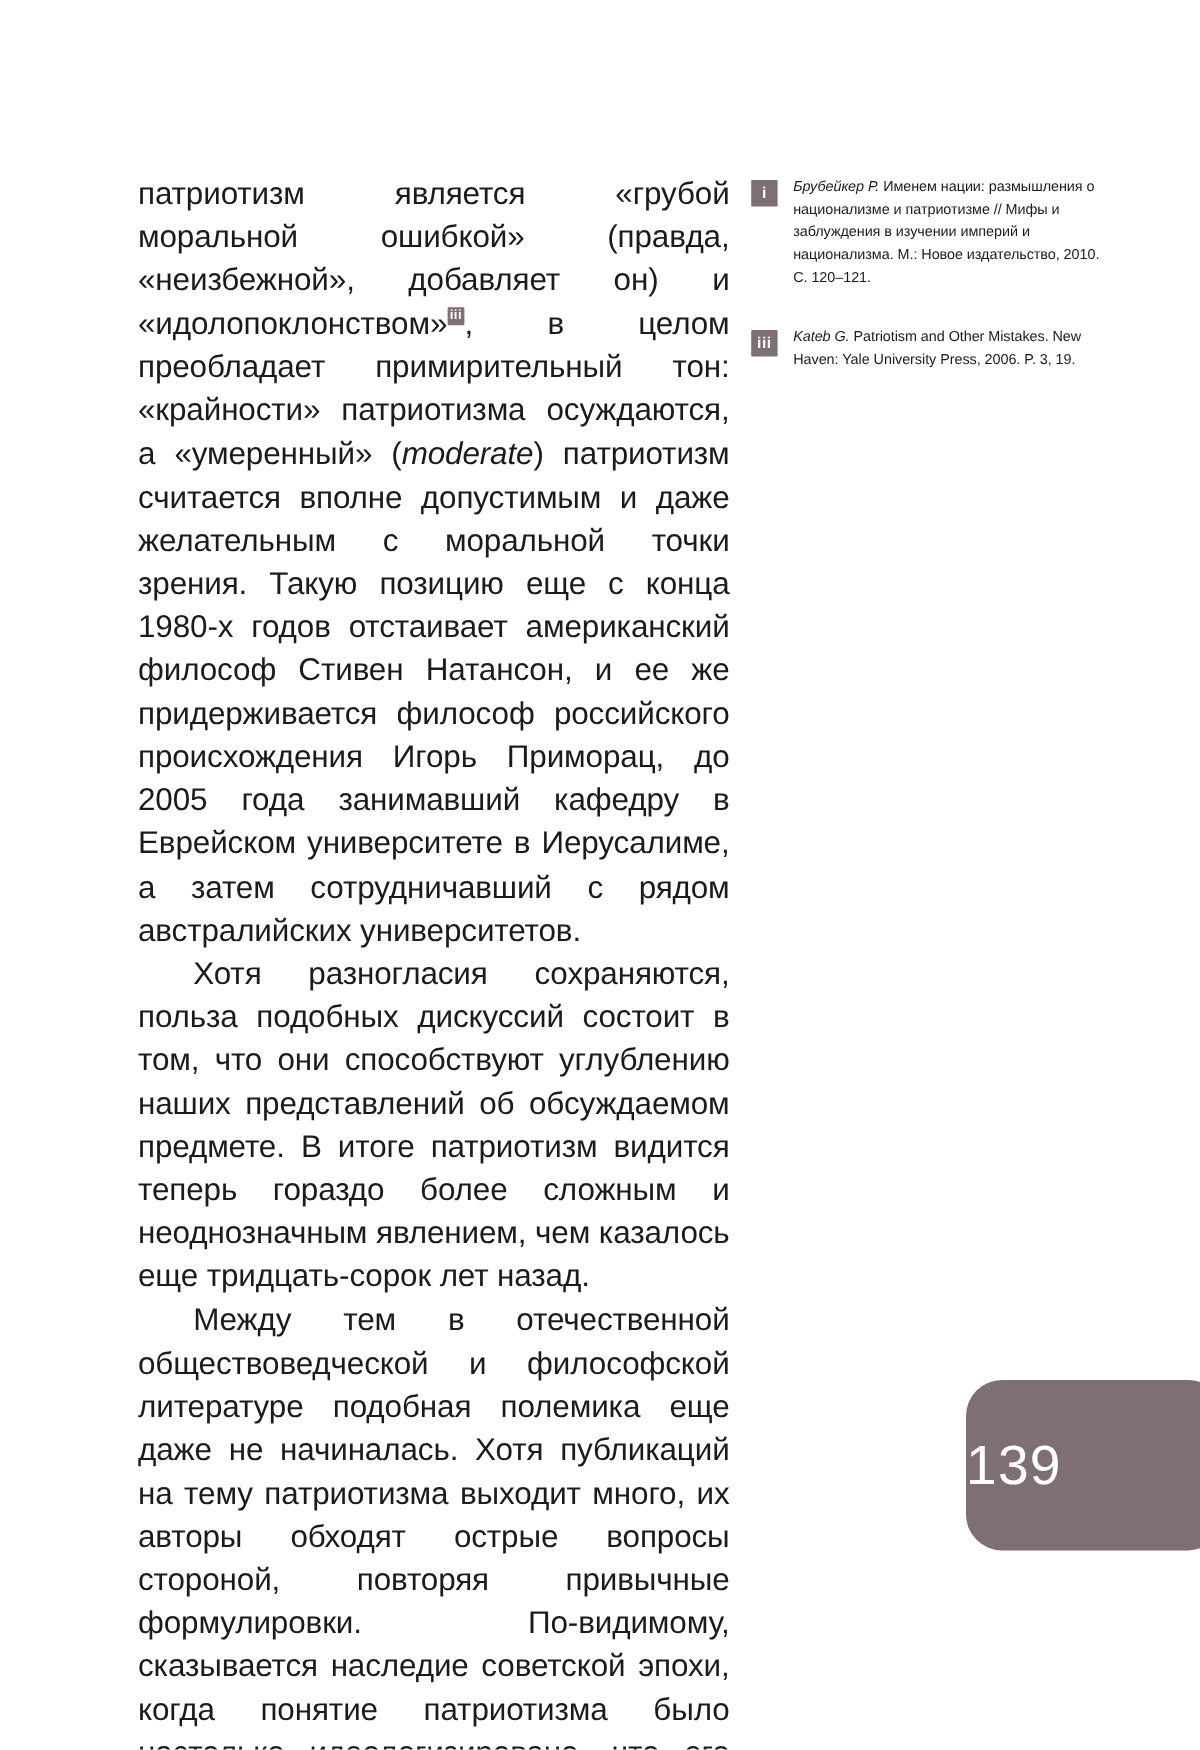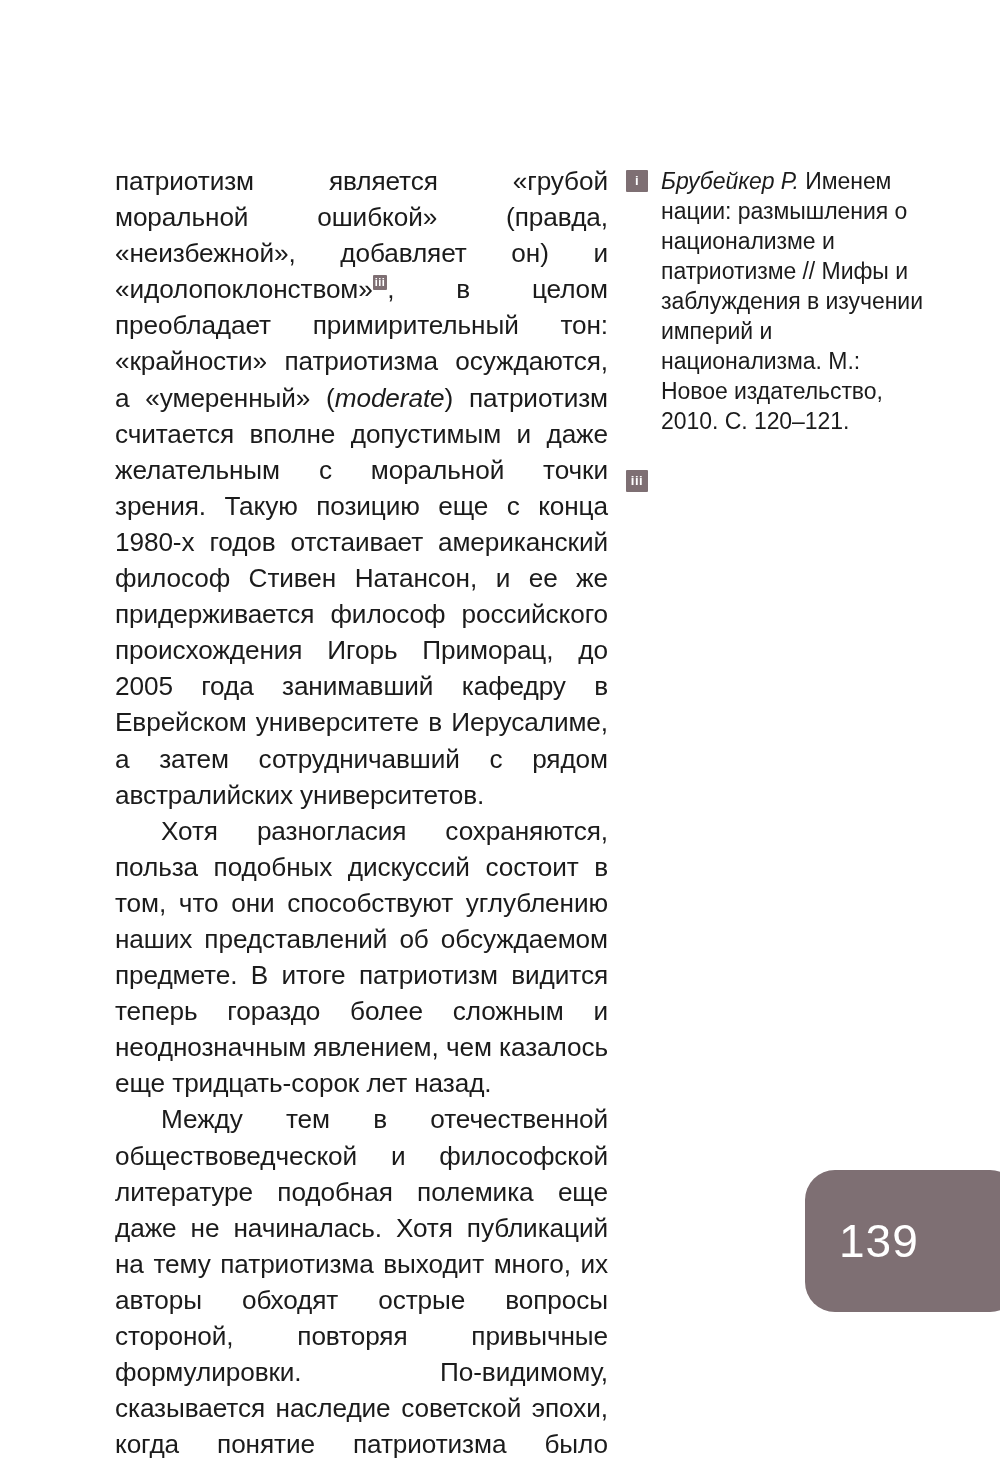--- a/index.html
+++ b/index.html
@@ -13,21 +13,20 @@
     font-family: "Liberation Sans", "DejaVu Sans", sans-serif;
     color: #1c1c1c;
     position: relative;
     overflow: hidden;
   }
 
   .page {
     position: relative;
     width: 1000px;
     height: 1302px;
-    margin-top: 20px;
   }
 
   
   .main-column {
     position: absolute;
     left: 115px;
     top: 143px;
     width: 493px;
   }
 
@@ -92,22 +91,22 @@
     font-size: 13px;
     line-height: 22px;
     font-weight: 700;
     text-align: center;
     letter-spacing: 0.5px;
     border-radius: 1px;
   }
 
   .note-text {
     margin: 0;
-    font-size: 23px;
-    line-height: 30px;
+    font-size: 12px;
+    line-height: 19px;
     color: #1b1b1b;
     text-align: left;
     letter-spacing: -0.05px;
   }
 
   
   .page-badge {
     position: absolute;
     left: 805px;
     top: 1150px;
@@ -117,21 +116,20 @@
     border-radius: 30px;
     box-sizing: border-box;
     display: flex;
     align-items: center;
   }
   .page-badge-number {
     color: #ffffff;
     font-size: 46px;
     line-height: 46px;
     letter-spacing: 1px;
-    padding-left: 34px;
     font-weight: 400;
   }
 </style>
 </head>
 <body>
 
 <div class="page">
 
   <div class="main-column">
 
@@ -146,20 +144,21 @@
   <div class="notes-column">
 
     <div class="note">
       <span class="note-marker">i</span>
       <p class="note-text"><em class="ital">Брубейкер Р.</em><span> Именем нации: размышления о национализме и патриотизме // Мифы и заблуждения в изучении империй и национализма. М.: Новое издательство, 2010. С. 120–121.</span></p>
     </div>
 
 
     <div class="note">
       <span class="note-marker">iii</span>
+      <p class="note-text"><em class="ital">Kateb G.</em><span> Patriotism and Other Mistakes. New Haven: Yale University Press, 2006. P. 3, 19.</span></p>
     </div>
 
   </div>
 
   <div class="page-badge">
     <span class="page-badge-number">139</span>
   </div>
 
 </div>
 

